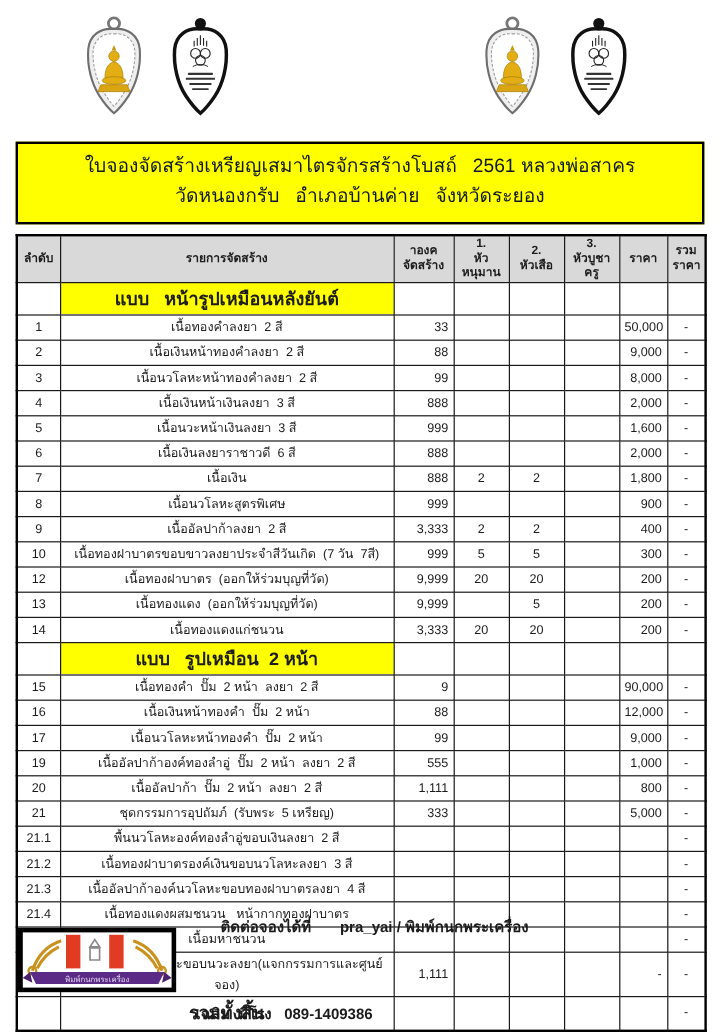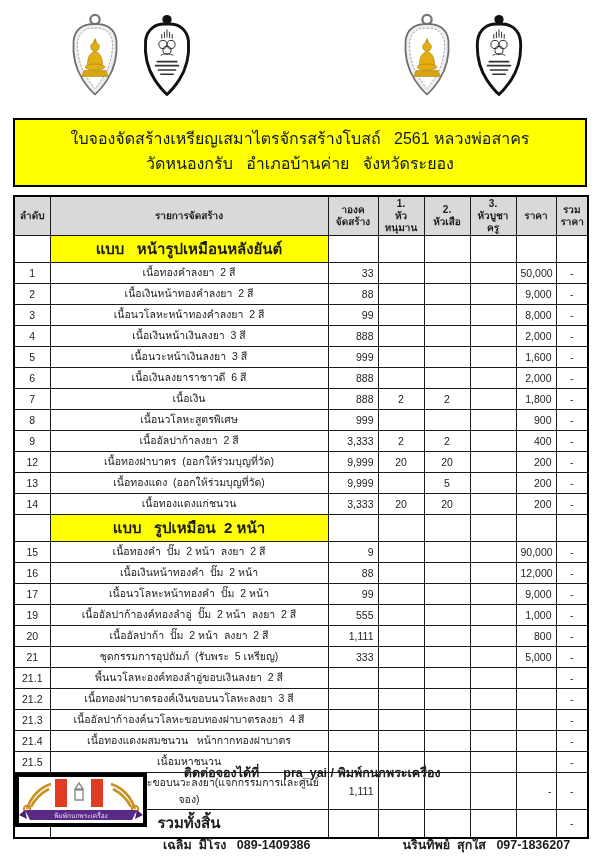--- a/index.html
+++ b/index.html
@@ -256,20 +256,30 @@
           <td class="col-no">9</td>
           <td class="col-item">เนื้ออัลปาก้าลงยา  2 สี</td>
           <td class="col-qty">3,333</td>
           <td class="col-c1">2</td>
           <td class="col-c2">2</td>
           <td class="col-c3"></td>
           <td class="col-price">400</td>
           <td class="col-total">-</td>
         </tr>
         <tr class="item">
+          <td class="col-no">10</td>
+          <td class="col-item">เนื้อทองฝาบาตรขอบขาวลงยาประจำสีวันเกิด  (7 วัน  7สี)</td>
+          <td class="col-qty">999</td>
+          <td class="col-c1">5</td>
+          <td class="col-c2">5</td>
+          <td class="col-c3"></td>
+          <td class="col-price">300</td>
+          <td class="col-total">-</td>
+        </tr>
+        <tr class="item">
           <td class="col-no">12</td>
           <td class="col-item">เนื้อทองฝาบาตร  (ออกให้ร่วมบุญที่วัด)</td>
           <td class="col-qty">9,999</td>
           <td class="col-c1">20</td>
           <td class="col-c2">20</td>
           <td class="col-c3"></td>
           <td class="col-price">200</td>
           <td class="col-total">-</td>
         </tr>
         <tr class="item">
@@ -451,16 +461,15 @@
       <path d="M10,37 L4,42 L12,46 Z M122,37 L128,42 L120,46 Z" fill="#4a2070"></path>
       <text x="66" y="45" text-anchor="middle" font-size="6.5" fill="#e8d9f3">พิมพ์กนกพระเครื่อง</text>
     </svg>
   </div>
   <div class="contact">
     <div class="row1">
       <span>ติดต่อจองได้ที่</span><span class="val">pra_yai / พิมพ์กนกพระเครื่อง</span>
     </div>
     <div class="row2">
       <span class="p1">เฉลิม  มีโรง   089-1409386</span>
-      <span class="p2">นรินทิพย์  สุกใส   097-1836207</span>
     </div>
   </div>
 </div>
 
 </body></html>

